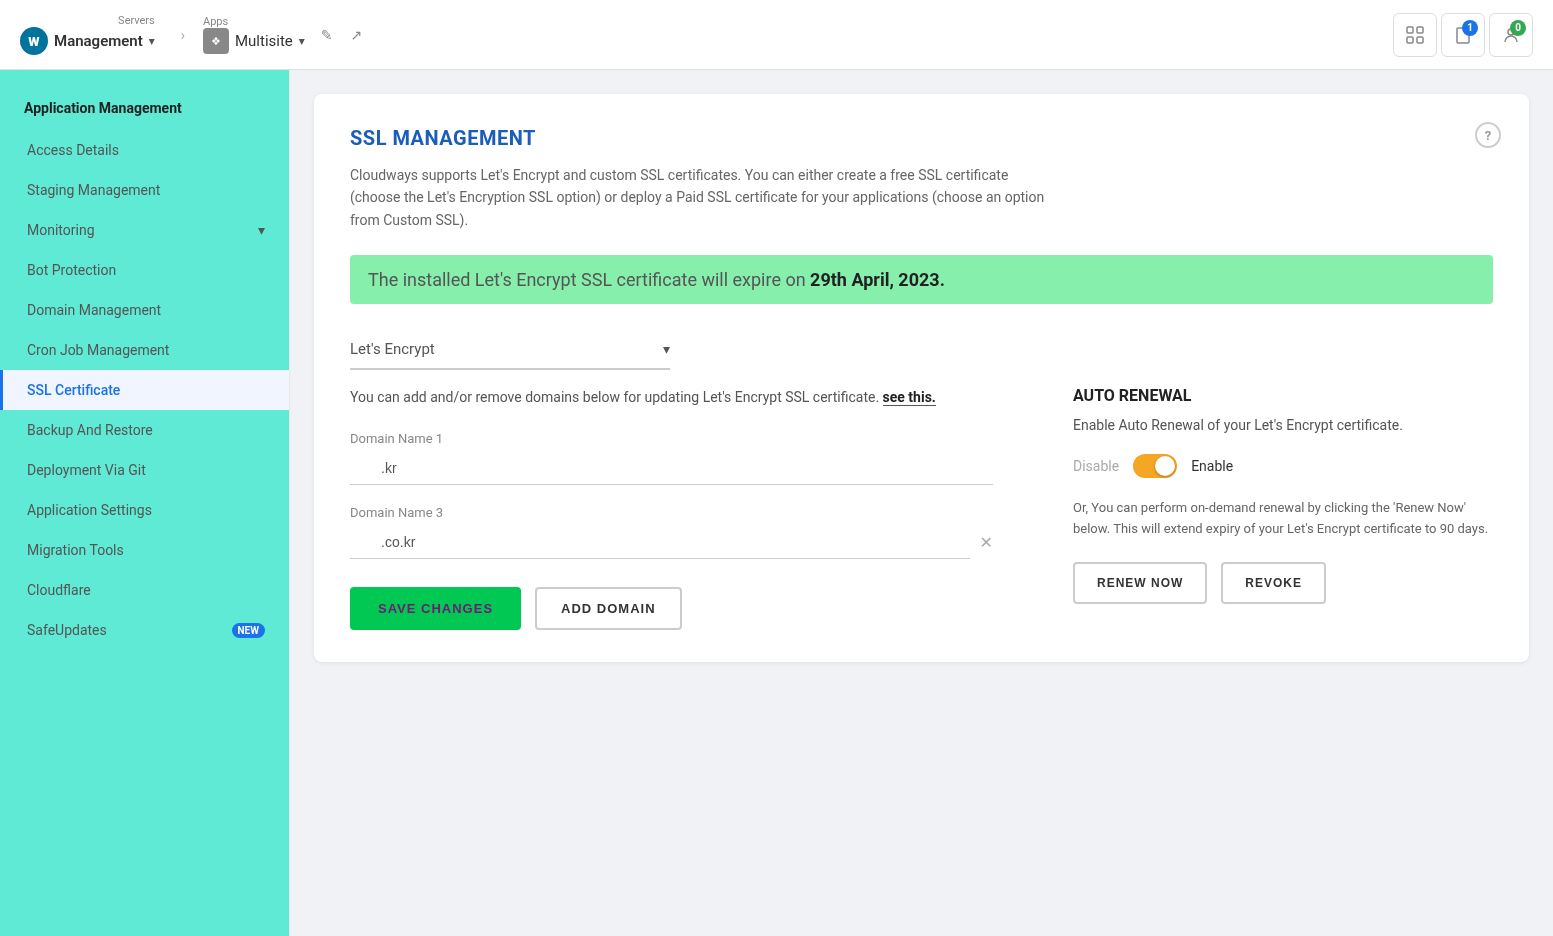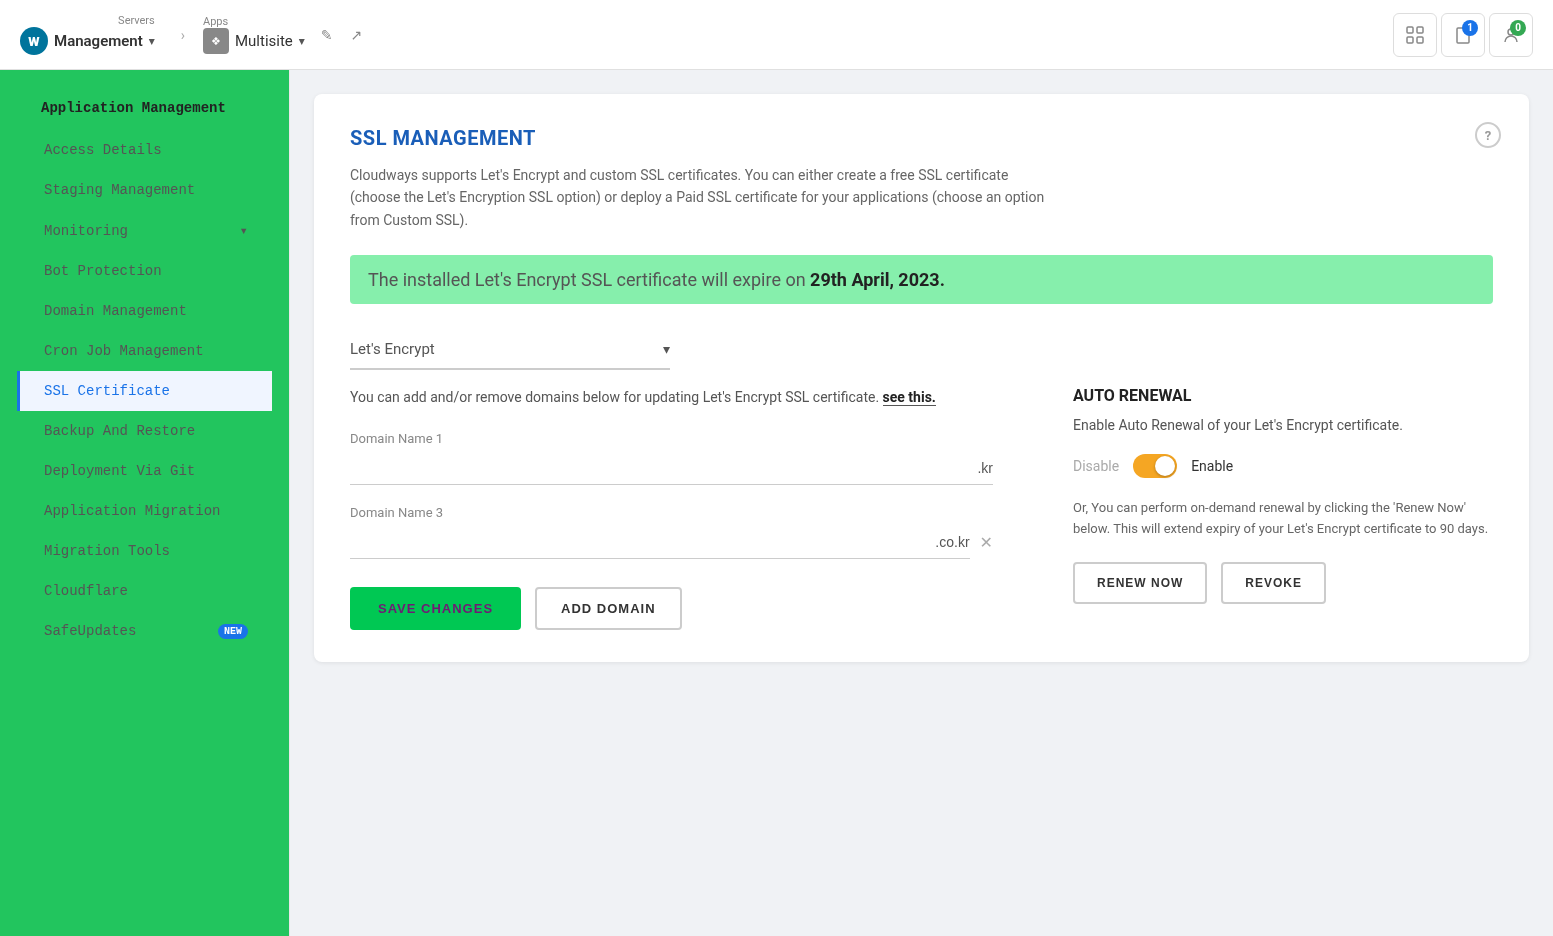--- a/index.html
+++ b/index.html
@@ -41,22 +41,22 @@
       display: flex; align-items: center; justify-content: center;
     }
     .badge-blue { background: #1a73e8; }
     .badge-green { background: #34a853; }
 
     
     .layout { display: flex; min-height: calc(100vh - 70px); }
 
     
     .sidebar {
-      width: 290px; background: #22c55e; border-right: 1px solid #e8e8e8;
-      padding: 20px 17px; flex-shrink: 0; font-family: Liberation Mono, monospace;
+      width: 290px; background: #5eead4; border-right: 1px solid #e8e8e8;
+      padding: 20px 0; flex-shrink: 0;
     }
     .sidebar-section-title {
       font-size: 14px; font-weight: 700; color: #222;
       padding: 10px 24px 14px; text-transform: none;
     }
     .sidebar-item {
       display: flex; align-items: center; justify-content: space-between;
       padding: 12px 24px; cursor: pointer; font-size: 14px; color: #555;
       border-left: 3px solid transparent;
     }
@@ -108,21 +108,21 @@
     .col-right { width: 420px; margin-left: 40px; }
 
     .domain-description { font-size: 14px; color: #555; line-height: 1.6; margin-bottom: 22px; }
     .domain-description a { color: #222; font-weight: 700; text-decoration: none; border-bottom: 1px solid #555; }
 
     .domain-row { margin-bottom: 20px; }
     .domain-label { font-size: 13px; color: #888; margin-bottom: 6px; }
     .domain-input-row { display: flex; align-items: center; gap: 10px; }
     .domain-input {
       flex: 1; border: none; border-bottom: 1px solid #ccc;
-      padding: 8px 0; font-size: 14px; color: #555; background: transparent; outline: none; text-align: right;
+      padding: 8px 0; font-size: 14px; color: #555; background: transparent; outline: none;
     }
     .domain-clear { color: #aaa; cursor: pointer; font-size: 16px; }
 
     .action-buttons { display: flex; gap: 14px; margin-top: 28px; }
     .btn-save {
       background: #00c853; color: #701a75; border: none;
       padding: 14px 28px; font-size: 13px; font-weight: 700;
       letter-spacing: 1px; border-radius: 4px; cursor: pointer;
       text-transform: uppercase;
     }
@@ -255,21 +255,21 @@
     <div class="sidebar-item active">
       <span>SSL Certificate</span>
     </div>
     <div class="sidebar-item">
       <span>Backup And Restore</span>
     </div>
     <div class="sidebar-item">
       <span>Deployment Via Git</span>
     </div>
     <div class="sidebar-item">
-      <span>Application Migration</span>
+      <span>Application Settings</span>
     </div>
     <div class="sidebar-item">
       <span>Migration Tools</span>
     </div>
     <div class="sidebar-item">
       <span>Cloudflare</span>
     </div>
     <div class="sidebar-item">
       <span>SafeUpdates</span>
       <span class="badge-new">NEW</span>

